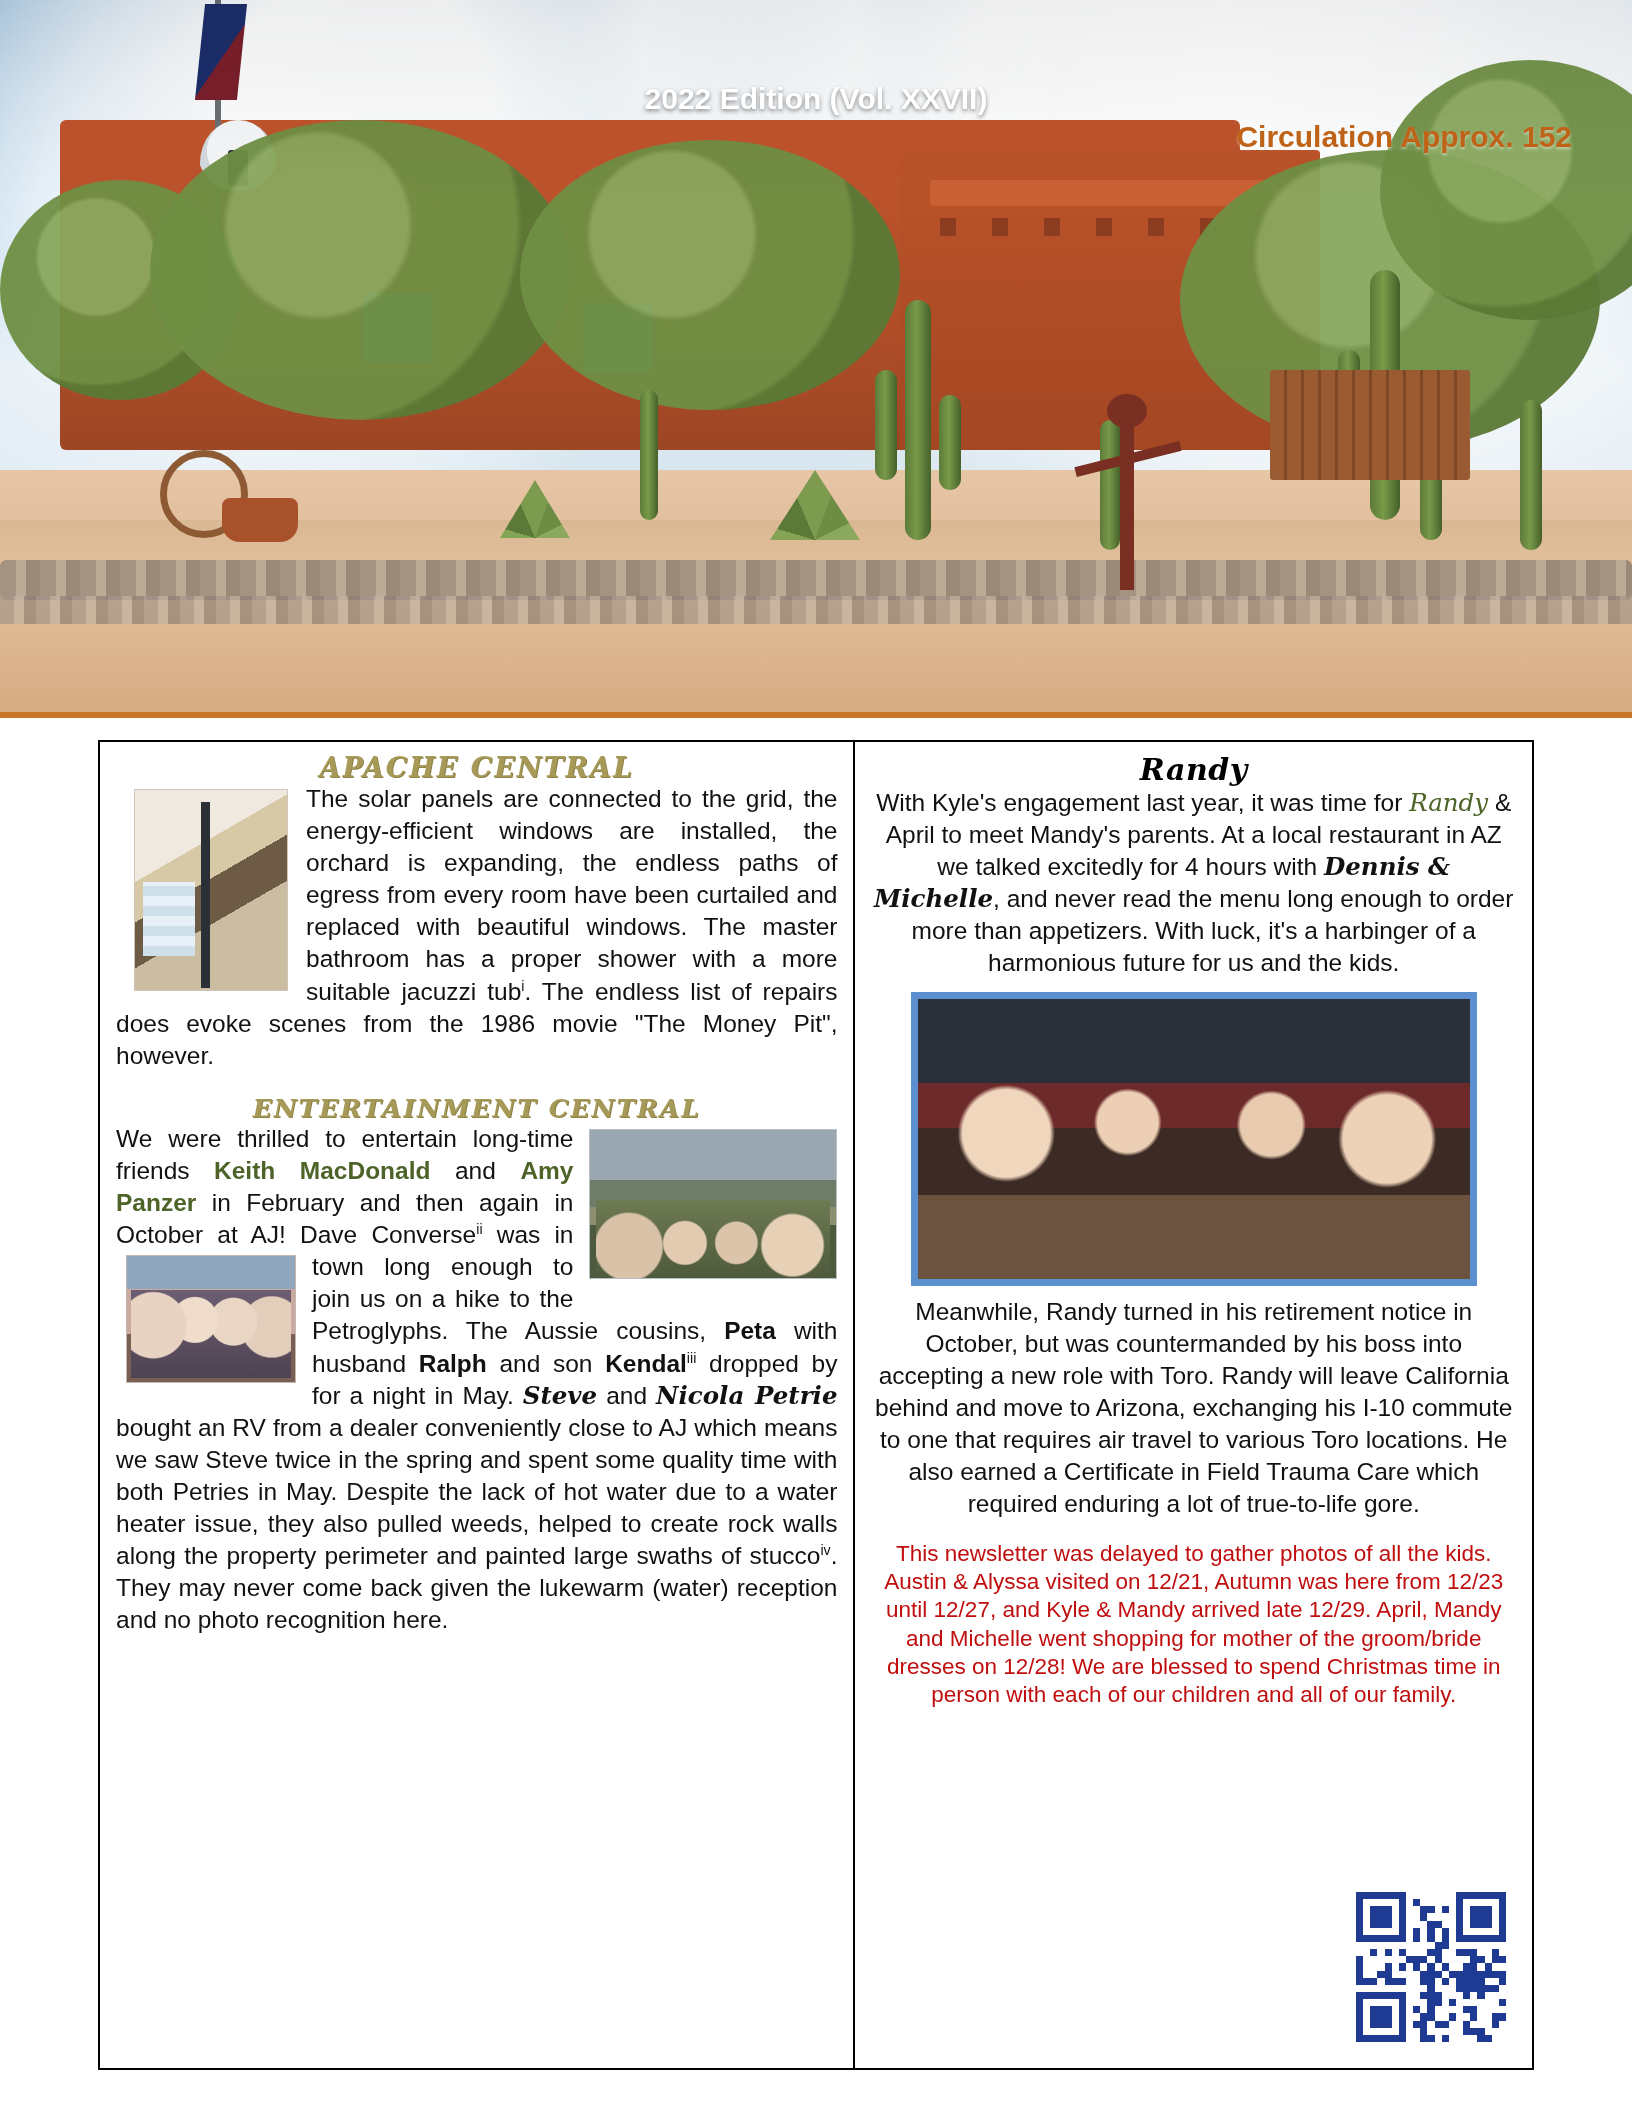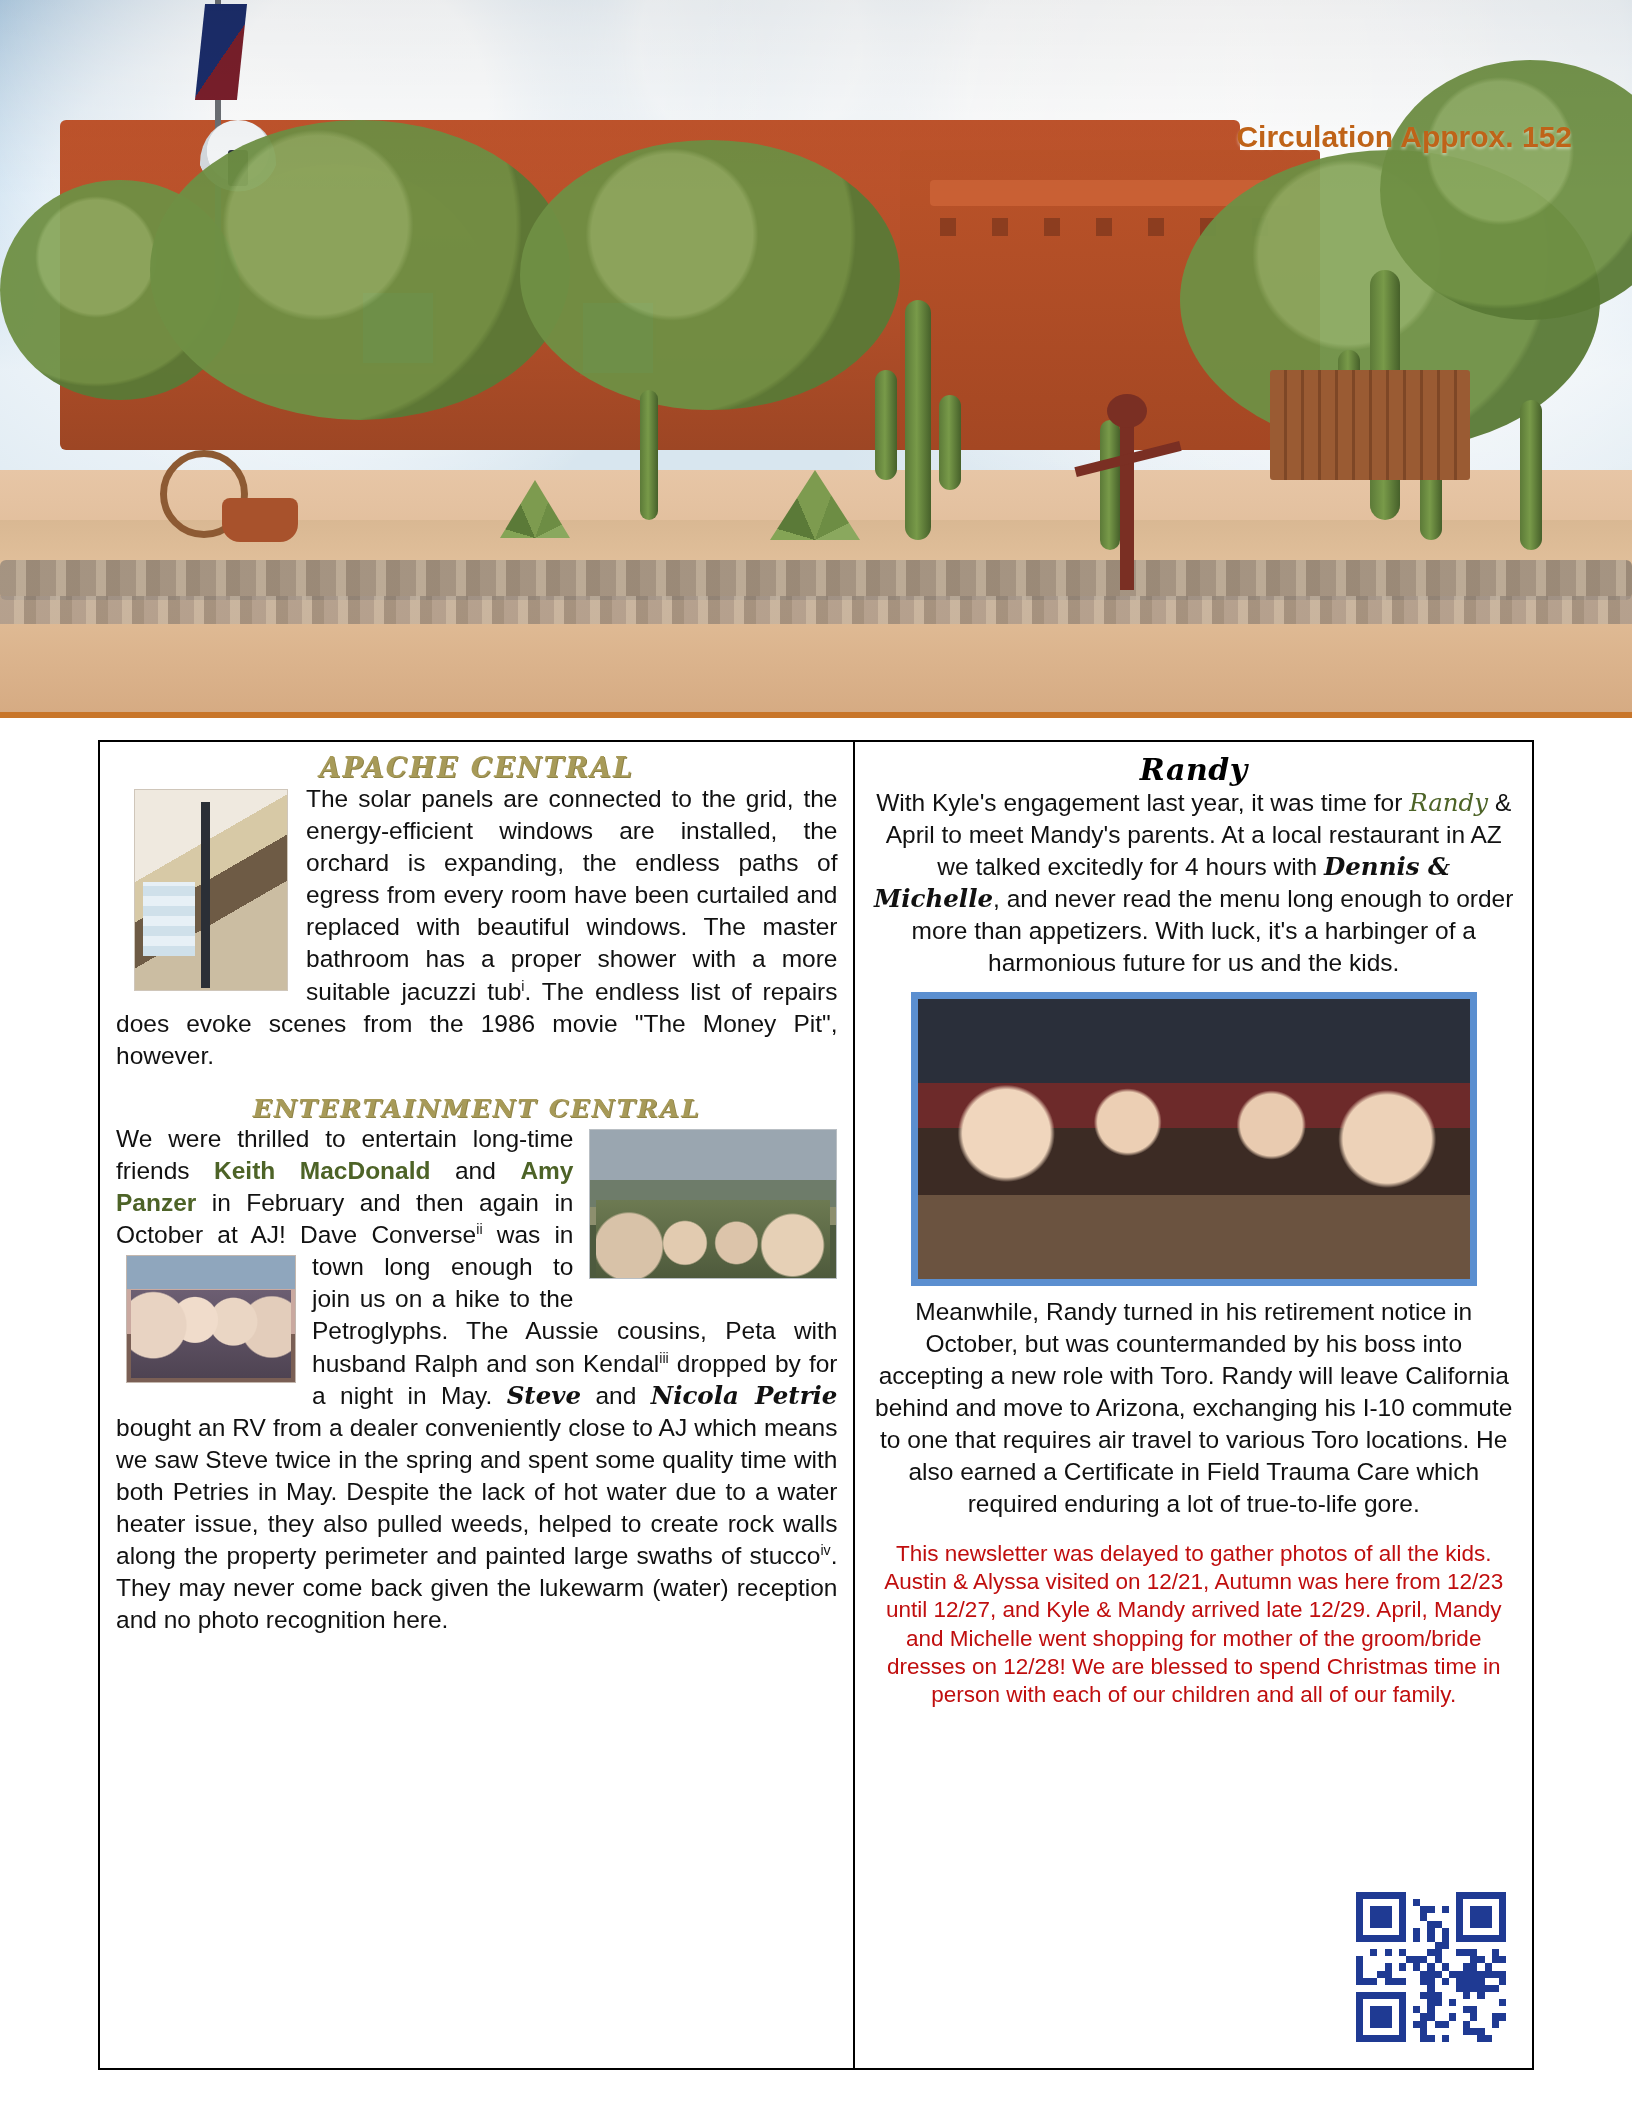--- a/index.html
+++ b/index.html
@@ -116,21 +116,21 @@
     font-family:"DejaVu Serif",serif; color:#000; letter-spacing:.5px;}
 
   .body-txt{font-size:24.5px;line-height:1.31;color:#111;font-family:"Liberation Sans",sans-serif;}
   .justify{text-align:justify;}
   .center{text-align:center;}
   .mt{margin-top:22px;}
 
   .nm-green{color:#4d6327;font-weight:bold;}
   .nm-script{font-family:"DejaVu Serif",serif;font-style:italic;font-weight:bold;}
   .nm-script-green{font-family:"DejaVu Serif",serif;font-style:italic;color:#4d6327;}
-  .nm-bold{font-weight:normal;}
+  .nm-bold{font-weight:bold;}
   sup{font-size:.58em;vertical-align:super;}
   .ph-wall{float:left;width:152px;height:200px;margin:6px 18px 6px 18px;
     background:linear-gradient(150deg,#efe9df 0 32%, #d7c9a6 32% 46%, #6e5b45 46% 62%, #cbbda2 62% 100%);
     border:1px solid #cfc6ba;position:relative;}
   .ph-wall:after{content:"";position:absolute;left:8px;top:92px;width:52px;height:74px;
     background:repeating-linear-gradient(0deg,#cfe0ea 0 10px,#e7f0f6 10px 20px);}
   .ph-wall:before{content:"";position:absolute;left:66px;top:12px;width:9px;height:186px;background:#2b2f36;}
 
   .ph-hike{float:right;width:246px;height:148px;margin:6px 0 6px 16px;
     background:
@@ -205,20 +205,21 @@
   <div class="cac c6"></div>
   <div class="agave" style="left:770px;top:470px;"></div>
   <div class="agave" style="left:500px;top:480px;width:70px;height:58px;"></div>
   <div class="scarecrow"></div>
   <div class="wheel"></div>
   <div class="pot"></div>
   <div class="fence"></div>
   <div class="hero-fade"></div>
 
   <div class="masthead">
+    <div class="m-sub">2022 Edition (Vol. XXVII)</div>
   </div>
   <div class="circ">Circulation Approx. 152</div>
 </div>
 
 <div class="sheet">
 
   <div class="col colL">
     <div class="head-aj">APACHE CENTRAL</div>
 
     <div class="body-txt justify">

